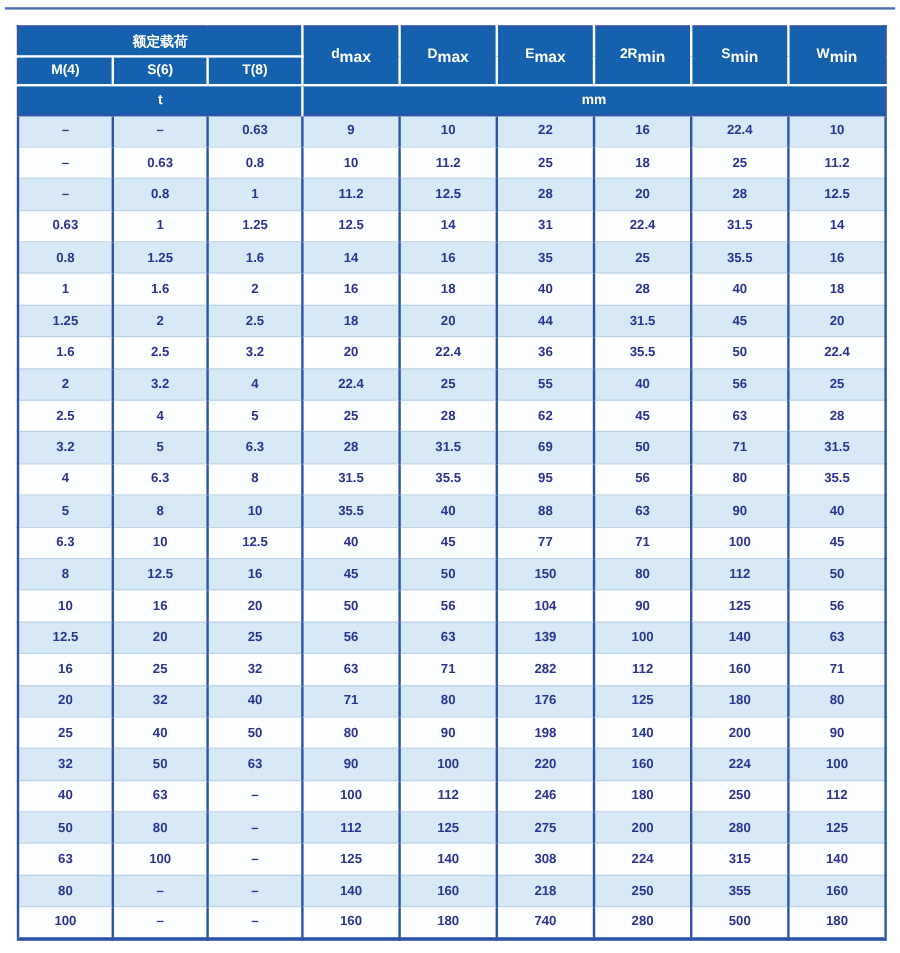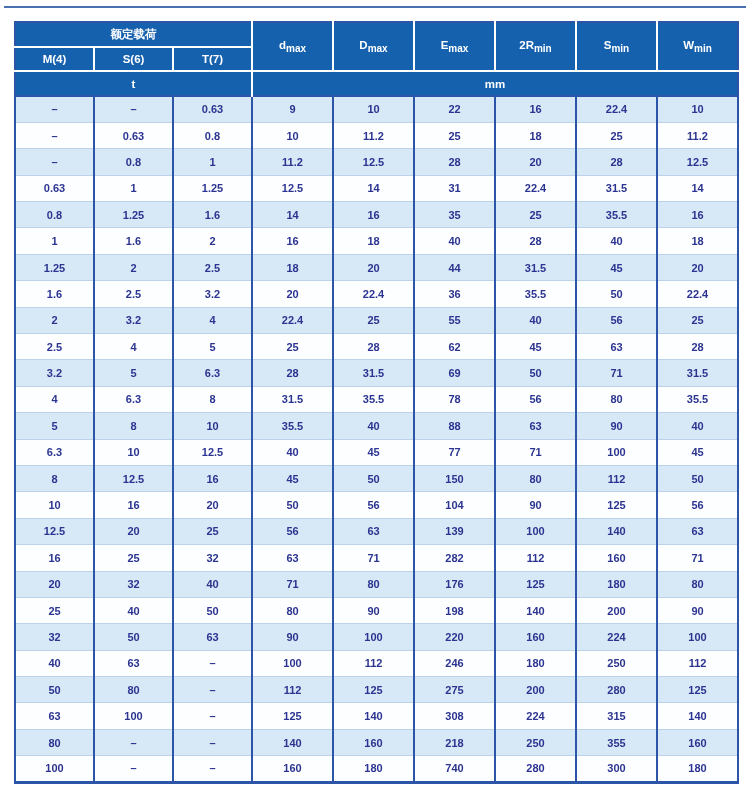--- a/index.html
+++ b/index.html
@@ -25,21 +25,21 @@
   .hd{
     background:#1561ae;color:#ffffff;text-align:center;vertical-align:middle;
     font-weight:bold;font-size:11.5px;padding:0;
   }
   tr.hrow-top{height:25px;}
   tr.hrow-sub{height:24px;}
   tr.hrow-units{height:25px;}
   
   .wl{border-left:2px solid #ffffff;}
   .wt{border-top:2px solid #ffffff;}
-  .sub{font-size:10px;vertical-align:sub;letter-spacing:0;}
+  .sub{font-size:13px;vertical-align:sub;letter-spacing:0;}
   
   tbody tr{height:26.4px;}
   tbody td{
     text-align:center;vertical-align:middle;
     font-size:11px;font-weight:bold;color:#2b3490;
     border-left:2px solid #2d55a7;border-top:1px solid #bcd2e8;
     padding:0;
   }
   tbody td:first-child{border-left:none;}
   tbody tr:first-child td{border-top:2px solid #2d55a7;}
@@ -82,21 +82,21 @@
         <th class="hd wl" rowspan="2">
           <span>S</span><span class="sub">min</span>
         </th>
         <th class="hd wl" rowspan="2">
           <span>W</span><span class="sub">min</span>
         </th>
       </tr>
       <tr class="hrow-sub">
         <th class="hd wt">M(4)</th>
         <th class="hd wt wl">S(6)</th>
-        <th class="hd wt wl">T(7)</th>
+        <th class="hd wt wl">T(8)</th>
       </tr>
       <tr class="hrow-units">
         <th class="hd wt" colspan="3">t</th>
         <th class="hd wt wl" colspan="6">mm</th>
       </tr>
     </thead>
     <tbody>
         <tr>
           <td>–</td>
           <td>–</td>
@@ -217,21 +217,21 @@
           <td>50</td>
           <td>71</td>
           <td>31.5</td>
         </tr>
         <tr>
           <td>4</td>
           <td>6.3</td>
           <td>8</td>
           <td>31.5</td>
           <td>35.5</td>
-          <td>78</td>
+          <td>95</td>
           <td>56</td>
           <td>80</td>
           <td>35.5</td>
         </tr>
         <tr>
           <td>5</td>
           <td>8</td>
           <td>10</td>
           <td>35.5</td>
           <td>40</td>
@@ -373,18 +373,18 @@
           <td>160</td>
         </tr>
         <tr>
           <td>100</td>
           <td>–</td>
           <td>–</td>
           <td>160</td>
           <td>180</td>
           <td>740</td>
           <td>280</td>
-          <td>300</td>
+          <td>500</td>
           <td>180</td>
         </tr>
       </tbody>
   </table>
 </div>
 
 </body></html>

